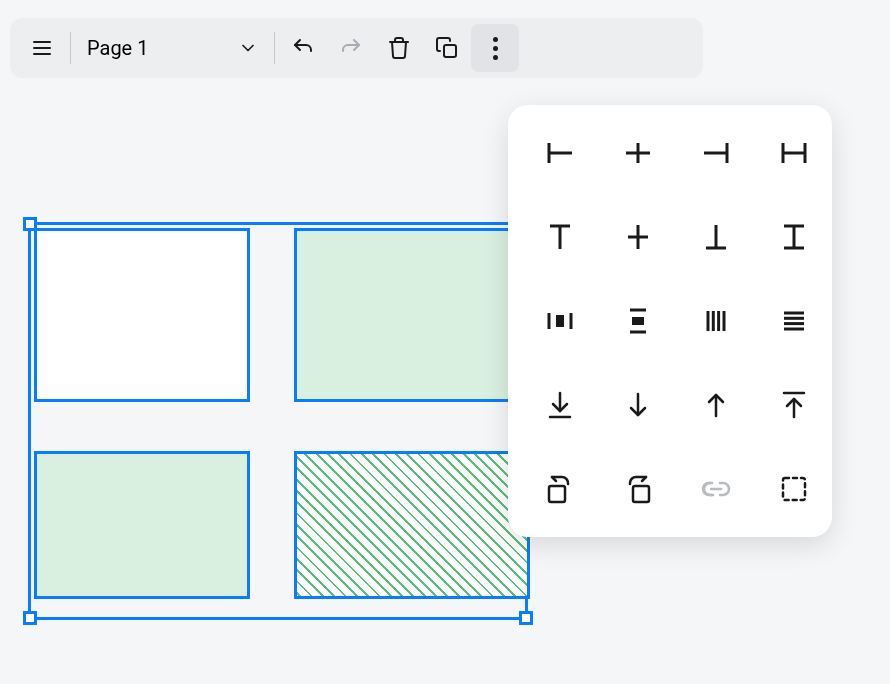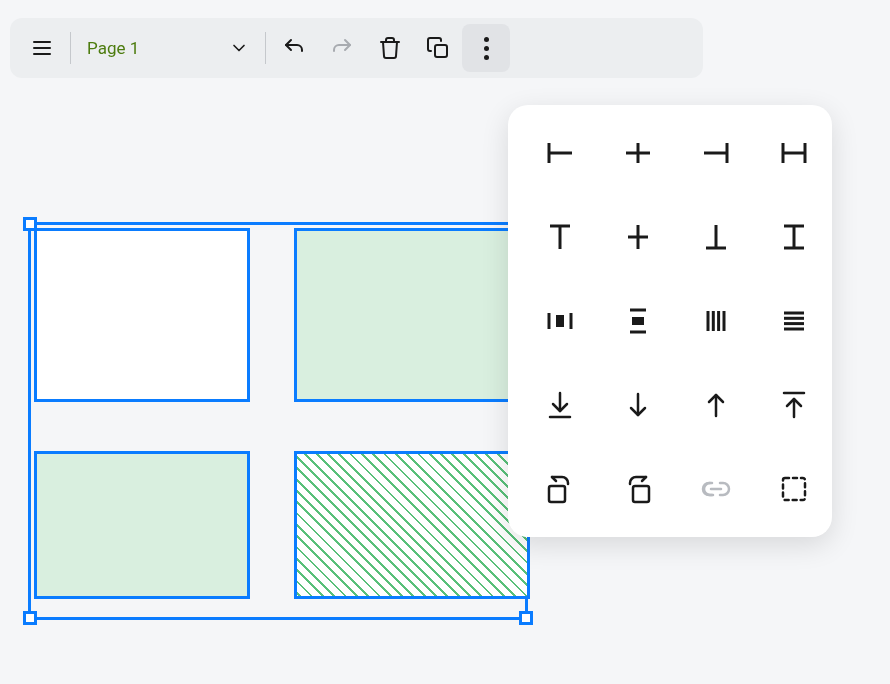--- a/index.html
+++ b/index.html
@@ -48,22 +48,22 @@
     .page-selector {
       display: flex;
       align-items: center;
       height: 48px;
       padding: 0 12px;
       gap: 90px;
       cursor: pointer;
       border-radius: 8px;
     }
     .page-label {
-      font-size: 17px;
-      color: #4d7c0f;
+      font-size: 20px;
+      color: #000000;
     }
     .toolbar-icon {
       width: 24px;
       height: 24px;
       stroke: #1a1a1a;
       stroke-width: 2;
       fill: none;
       stroke-linecap: round;
       stroke-linejoin: round;
     }

